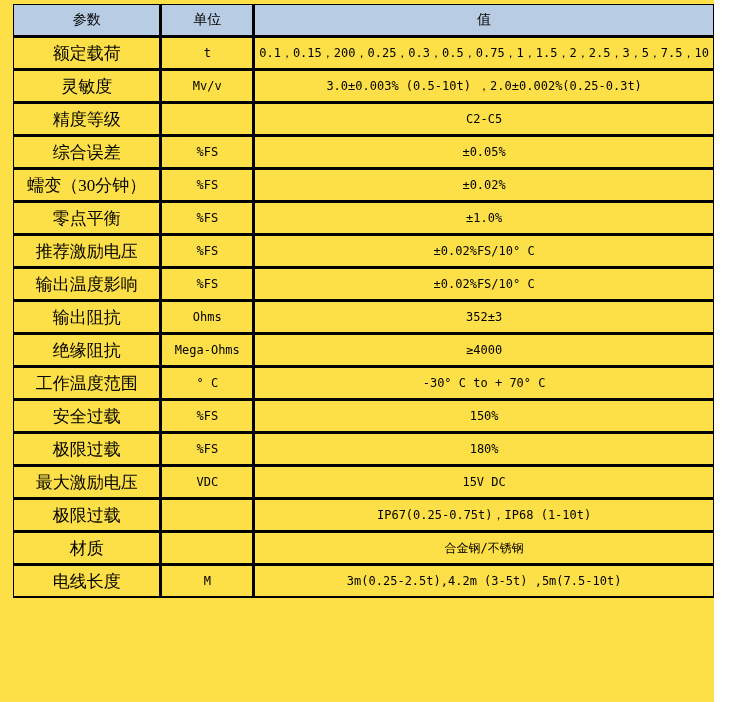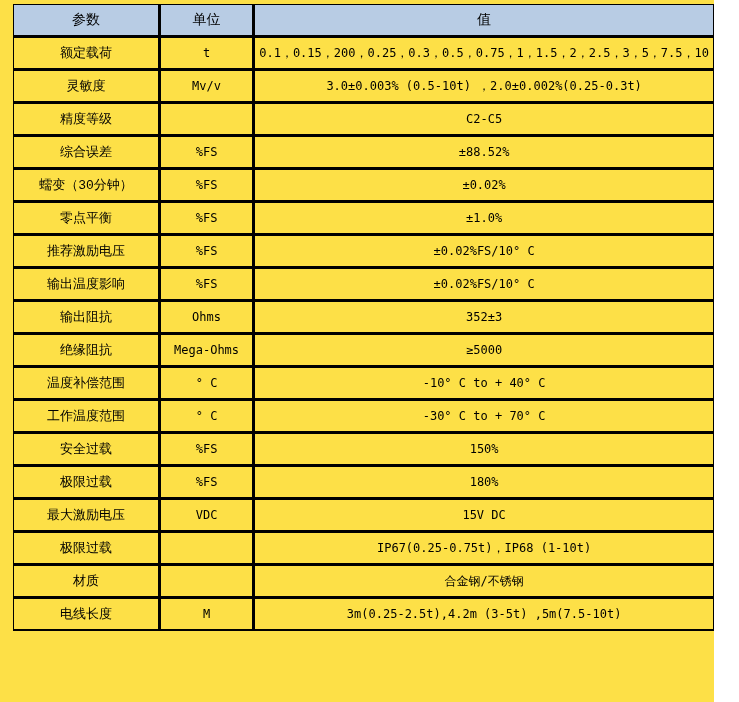--- a/index.html
+++ b/index.html
@@ -40,22 +40,22 @@
   .spec-table th:last-child,
   .spec-table td:last-child { border-right-width: 1px; }
   .spec-table tbody tr:last-child td { border-bottom-width: 2px; }
 
   .spec-table th {
     font-weight: normal;
     font-size: 14px;
     font-family: "DejaVu Sans", sans-serif;
   }
   .spec-table td.param {
-    font-size: 13px;
-    font-family: Liberation Mono, monospace;
+    font-size: 17px;
+    font-family: Liberation Serif, serif;
   }
   .spec-table td.unit,
   .spec-table td.value {
     font-size: 12px;
     font-family: "DejaVu Sans Mono", "DejaVu Sans", monospace;
   }
   col.c-param { width: 152px; }
   col.c-unit  { width: 97px; }
   col.c-value { width: 446px; }
 </style>
@@ -88,21 +88,21 @@
           <td class="value">3.0±0.003% (0.5-10t) ，2.0±0.002%(0.25-0.3t)</td>
         </tr>
         <tr>
           <td class="param">精度等级</td>
           <td class="unit"></td>
           <td class="value">C2-C5</td>
         </tr>
         <tr>
           <td class="param">综合误差</td>
           <td class="unit">%FS</td>
-          <td class="value">±88.52%</td>
+          <td class="value">±0.05%</td>
         </tr>
         <tr>
           <td class="param">蠕变（30分钟）</td>
           <td class="unit">%FS</td>
           <td class="value">±0.02%</td>
         </tr>
         <tr>
           <td class="param">零点平衡</td>
           <td class="unit">%FS</td>
           <td class="value">±1.0%</td>
@@ -118,26 +118,21 @@
           <td class="value">±0.02%FS/10° C</td>
         </tr>
         <tr>
           <td class="param">输出阻抗</td>
           <td class="unit">Ohms</td>
           <td class="value">352±3</td>
         </tr>
         <tr>
           <td class="param">绝缘阻抗</td>
           <td class="unit">Mega-Ohms</td>
-          <td class="value">≥5000</td>
-        </tr>
-        <tr>
-          <td class="param">温度补偿范围</td>
-          <td class="unit">° C</td>
-          <td class="value">-10° C to + 40° C</td>
+          <td class="value">≥4000</td>
         </tr>
         <tr>
           <td class="param">工作温度范围</td>
           <td class="unit">° C</td>
           <td class="value">-30° C to + 70° C</td>
         </tr>
         <tr>
           <td class="param">安全过载</td>
           <td class="unit">%FS</td>
           <td class="value">150%</td>

